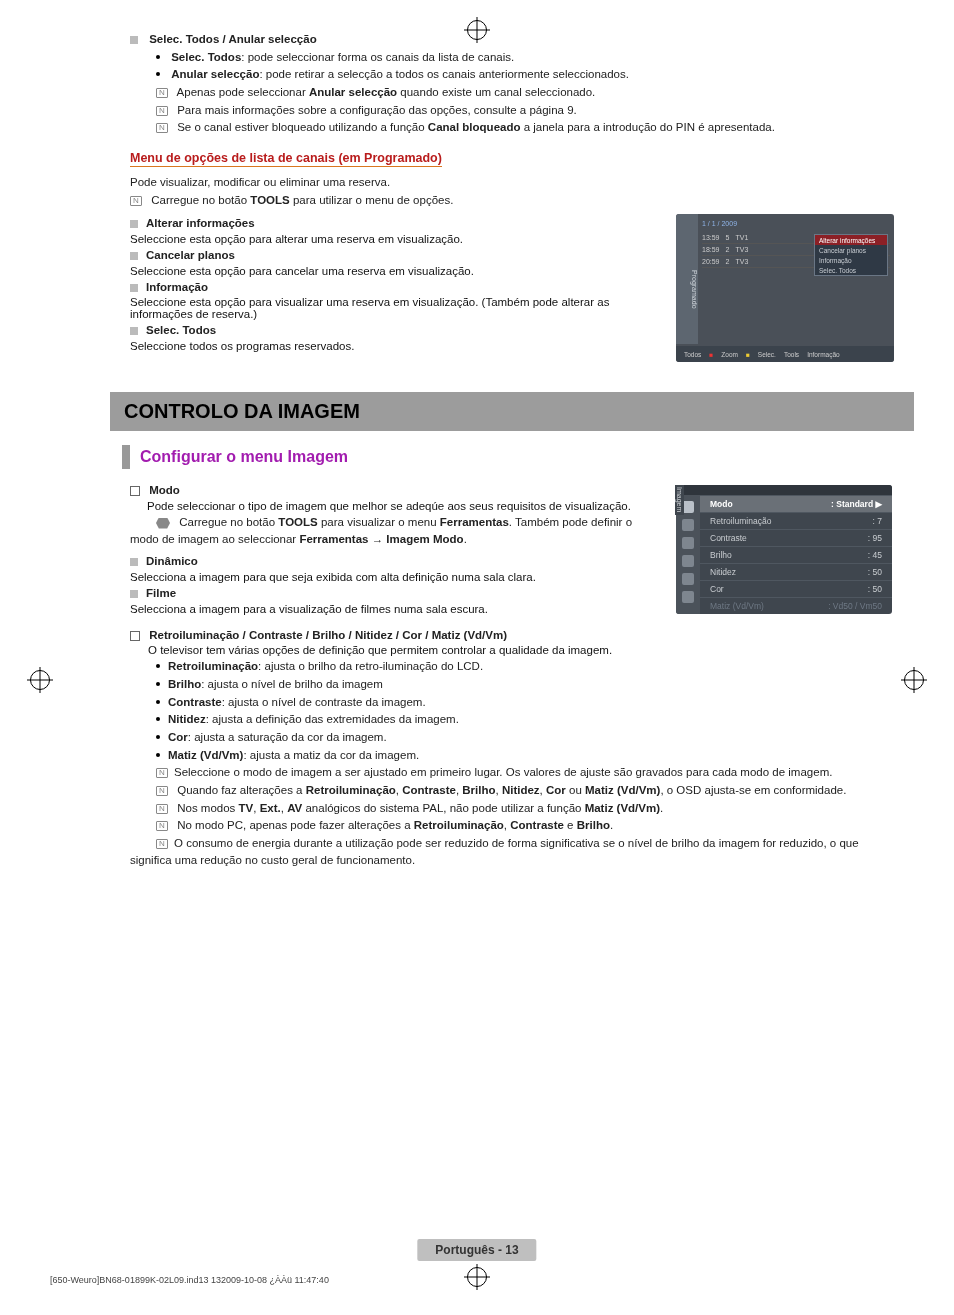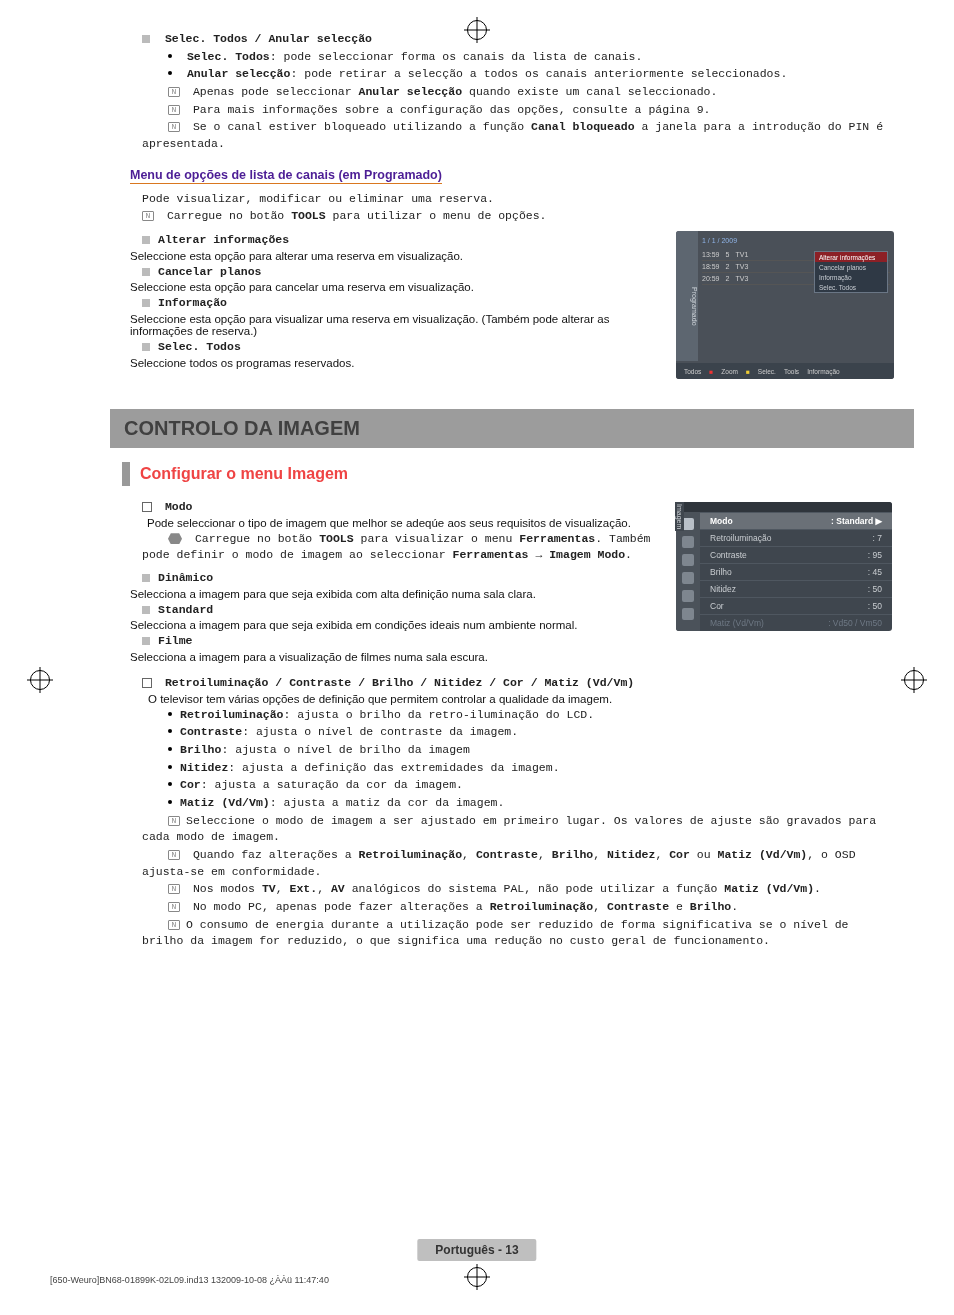--- a/index.html
+++ b/index.html
@@ -44,35 +44,35 @@
   .tools-icon {
     display:inline-block; width:14px; height:11px;
     margin:0 6px 0 26px; vertical-align:middle; position:relative;
   }
   .tools-icon::before {
     content:""; position:absolute; inset:0; background:#888;
     clip-path: polygon(20% 0, 80% 0, 100% 50%, 80% 100%, 20% 100%, 0 50%);
   }
   .outline-box { display:inline-block; width:10px; height:10px; border:1.5px solid #666; margin-right:6px; vertical-align:middle;}
   .sub { color:#111; margin-bottom:2px;}
-  .item-line { margin: 1px 0 1px 12px; line-height:1.45;font-family:Liberation Mono, monospace;}
+  .item-line { margin: 1px 0 1px 0; line-height:1.45;}
   .bold { font-weight:bold; }
 
   .orange-header {
-    color:#4c1d95; font-weight:bold; font-size:12.5px;
+    color:#b91c1c; font-weight:bold; font-size:12.5px;
     border-bottom:1px solid #d9771f; display:inline-block;
     margin:14px 0 6px 0; padding-bottom:1px;
   }
 
   .band {
-    background:#9c9c9c; color:#404040; font-size:20px; font-weight:bold;
+    background:#9c9c9c; color:#000000; font-size:20px; font-weight:bold;
     padding:8px 14px; margin: 30px -20px 14px -20px;
   }
   .section-title {
-    font-size:16px; font-weight:bold; color:#ef4444;
+    font-size:16px; font-weight:bold; color:#a21caf;
     border-left: 8px solid #999; padding:3px 0 3px 10px;
     margin: 10px 0 12px -8px;
   }
 
   .two-col { display:flex; gap:16px; align-items:flex-start;}
   .col-left { flex:1; }
   .col-right { width:218px; flex-shrink:0; }
 
   
   .osd1 {
@@ -257,24 +257,20 @@
       <div class="item-line">
         <span class="tools-icon"></span>
         <span>Carregue no botão </span><span class="bold">TOOLS</span><span> para visualizar o menu </span><span class="bold">Ferramentas</span><span>. Também pode definir o modo de imagem ao seleccionar </span><span class="bold">Ferramentas → Imagem Modo</span><span>.</span>
       </div>
 
       <div style="margin-top:6px">
         <div class="item-line"><span class="square"></span><span class="bold">Dinâmico</span></div>
         <div class="sub">Selecciona a imagem para que seja exibida com alta definição numa sala clara.</div>
       </div>
       <div>
-        <div class="item-line"><span class="square"></span><span class="bold">Standard</span></div>
-        <div class="sub">Selecciona a imagem para que seja exibida em condições ideais num ambiente normal.</div>
-      </div>
-      <div>
         <div class="item-line"><span class="square"></span><span class="bold">Filme</span></div>
         <div class="sub">Selecciona a imagem para a visualização de filmes numa sala escura.</div>
       </div>
     </div>
 
     <div class="col-right osd2wrap">
       <div class="osd2">
         <div class="hdr"></div>
         <div class="vlabel">Imagem</div>
         <div class="body">
@@ -323,22 +319,22 @@
 
   
   <div class="item-line" style="margin-top:10px">
     <span class="outline-box"></span>
     <span class="bold">Retroiluminação / Contraste / Brilho / Nitidez / Cor / Matiz (Vd/Vm)</span>
   </div>
   <div class="sub" style="margin-left:18px">O televisor tem várias opções de definição que permitem controlar a qualidade da imagem.</div>
 
   <ul class="plain">
     <li class="item-line"><span class="bullet"></span><span class="bold">Retroiluminação</span><span>: ajusta o brilho da retro-iluminação do LCD.</span></li>
+    <li class="item-line"><span class="bullet"></span><span class="bold">Brilho</span><span>: ajusta o nível de brilho da imagem</span></li>
     <li class="item-line"><span class="bullet"></span><span class="bold">Contraste</span><span>: ajusta o nível de contraste da imagem.</span></li>
-    <li class="item-line"><span class="bullet"></span><span class="bold">Brilho</span><span>: ajusta o nível de brilho da imagem</span></li>
     <li class="item-line"><span class="bullet"></span><span class="bold">Nitidez</span><span>: ajusta a definição das extremidades da imagem.</span></li>
     <li class="item-line"><span class="bullet"></span><span class="bold">Cor</span><span>: ajusta a saturação da cor da imagem.</span></li>
     <li class="item-line"><span class="bullet"></span><span class="bold">Matiz (Vd/Vm)</span><span>: ajusta a matiz da cor da imagem.</span></li>
   </ul>
 
   <div class="item-line"><span class="note-icon">N</span><span>Seleccione o modo de imagem a ser ajustado em primeiro lugar. Os valores de ajuste são gravados para cada modo de imagem.</span></div>
   <div class="item-line">
     <span class="note-icon">N</span>
     <span>Quando faz alterações a </span><span class="bold">Retroiluminação</span><span>, </span><span class="bold">Contraste</span><span>, </span><span class="bold">Brilho</span><span>, </span><span class="bold">Nitidez</span><span>, </span><span class="bold">Cor</span><span> ou </span><span class="bold">Matiz (Vd/Vm)</span><span>, o OSD ajusta-se em conformidade.</span>
   </div>

